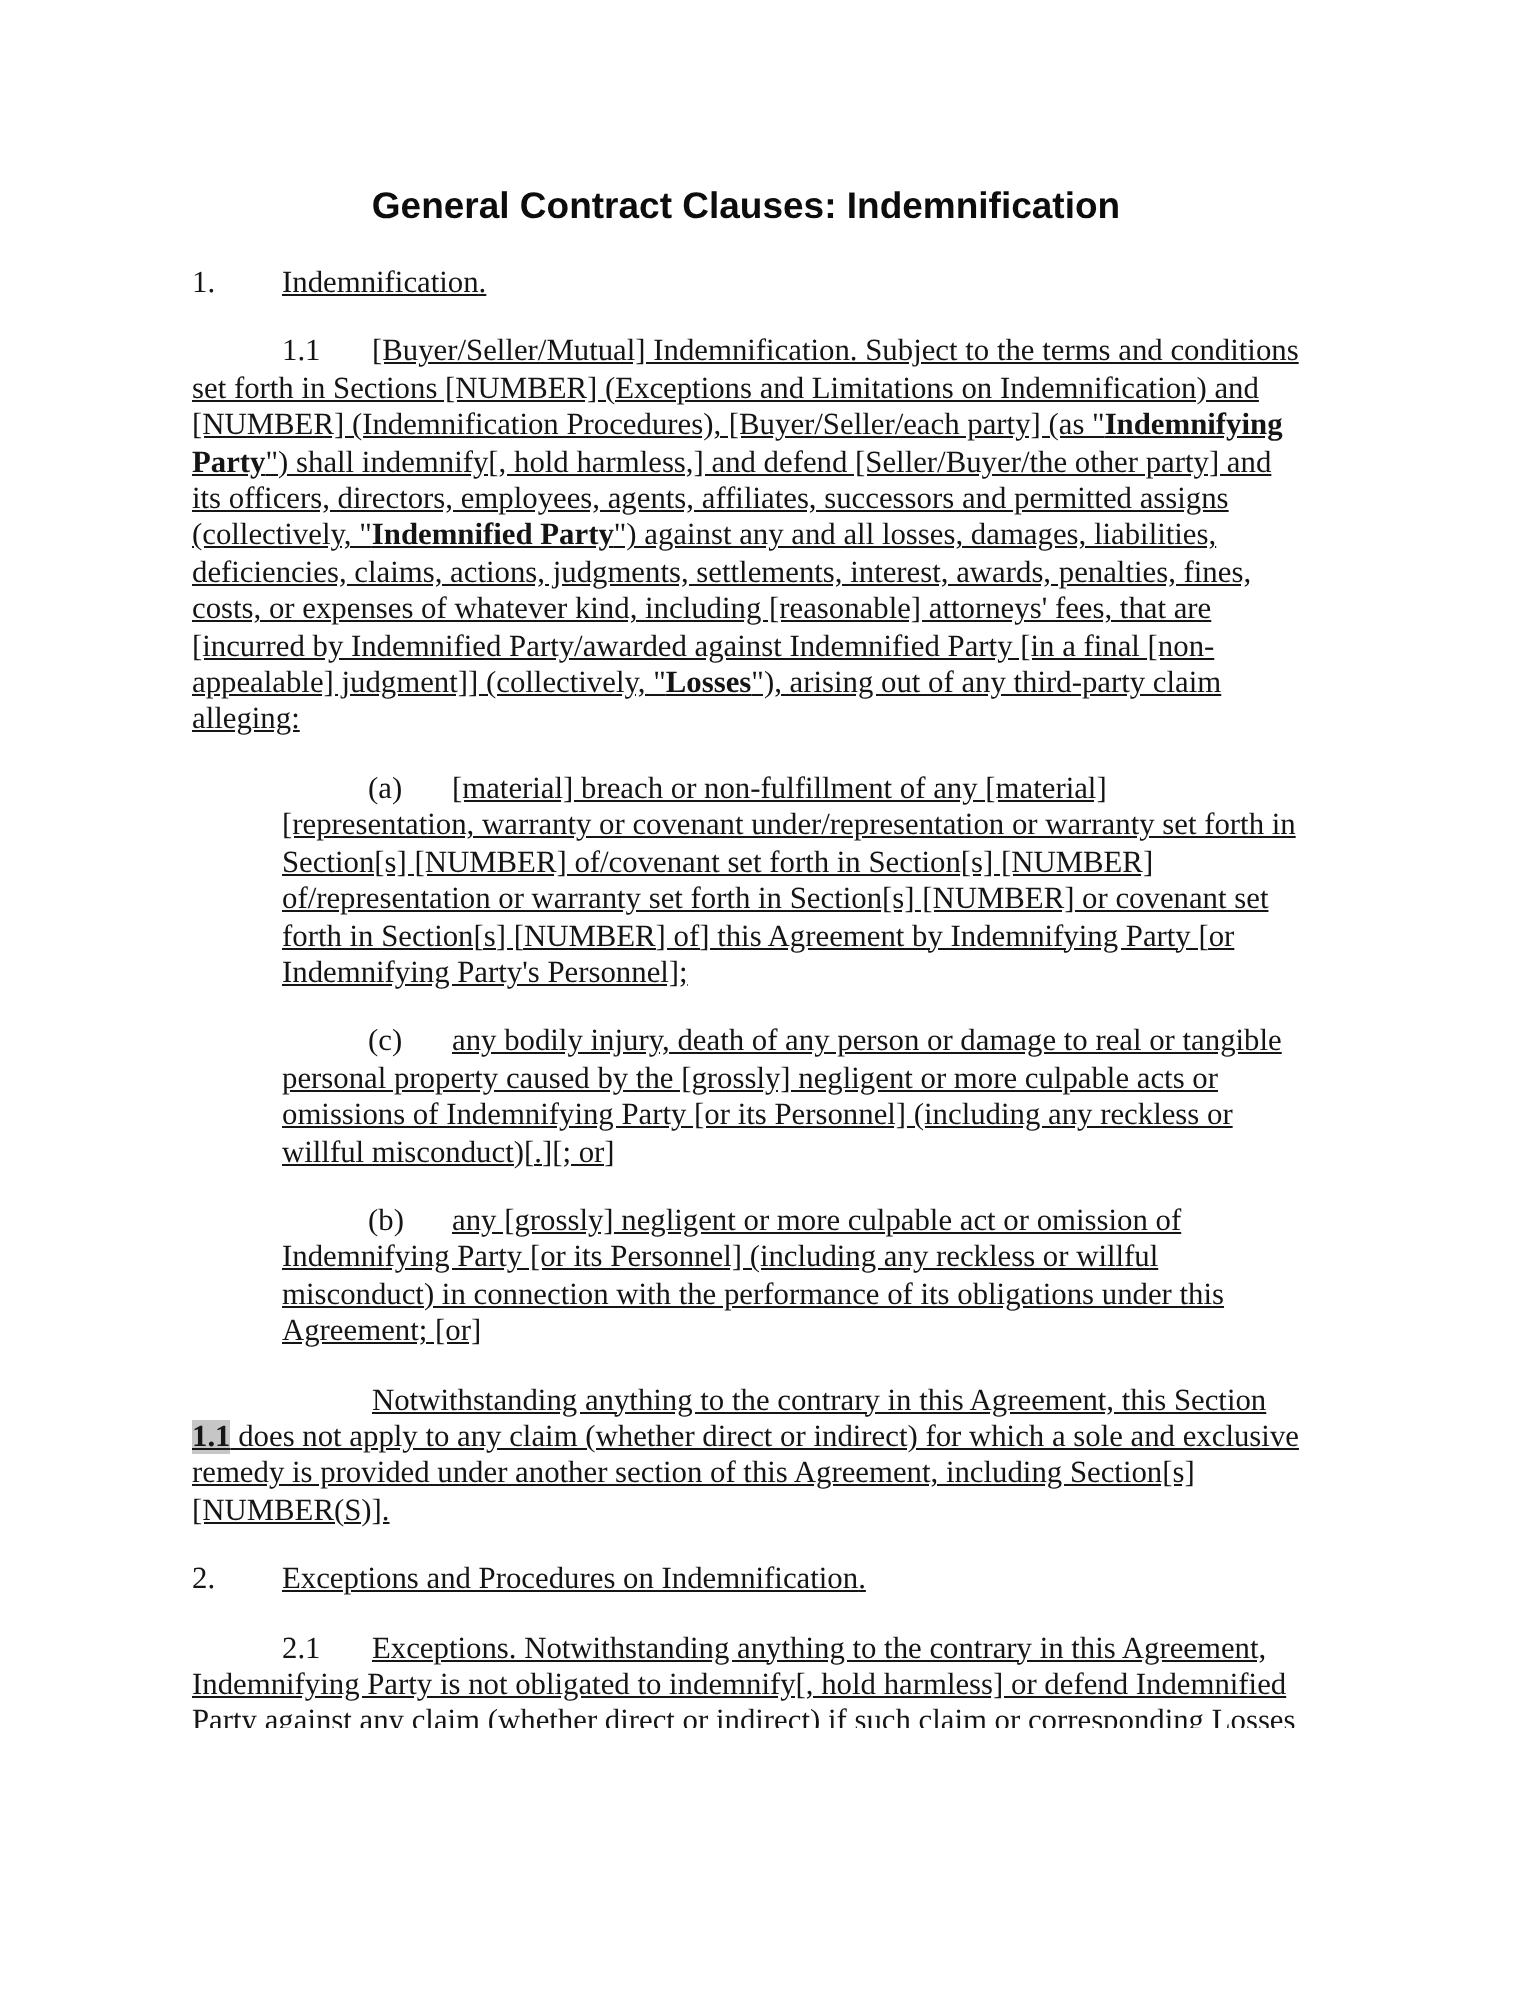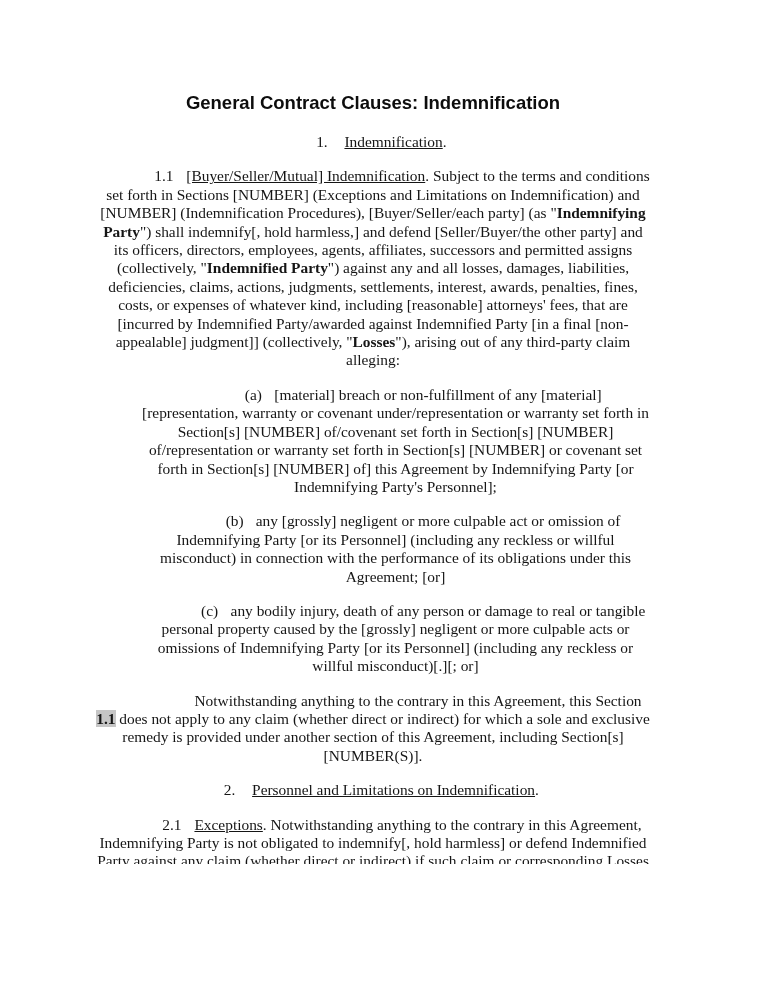--- a/index.html
+++ b/index.html
@@ -18,21 +18,21 @@
   }
   .doc-title {
     font-family: "Liberation Sans", "DejaVu Sans", sans-serif;
     font-weight: bold;
     font-size: 18.5px;
     line-height: 21px;
     text-align: center;
     margin: 0 0 20px 0;
     color: #0d0d0d;
   }
-  .para { margin: 16px 0 11px 0; text-align: center; }
+  .para { margin: 16px 0 11px 0; text-align: left; text-decoration: underline; }
   .para:last-child { margin-bottom: 0; }
 
   
   .p-h1 .num { display: inline-block; width: 45px; }
 
   
   .p-sub { text-indent: 45px; }
   .p-sub .num { display: inline-block; width: 45px; text-indent: 0; }
 
   
@@ -48,19 +48,19 @@
 </style>
 </head>
 <body>
 
 <div class="page">
   <h1 class="doc-title">General Contract Clauses: Indemnification</h1>
   <div>
       <div class="para p-h1"><span class="num">1.</span><span class="u">Indemnification</span><span>.</span></div>
       <div class="para p-sub"><span class="num">1.1</span><span class="u">[Buyer/Seller/Mutual] Indemnification</span><span>. Subject to the terms and conditions set forth in Sections [NUMBER] (Exceptions and Limitations on Indemnification) and [NUMBER] (Indemnification Procedures), [Buyer/Seller/each party] (as "</span><span class="b">Indemnifying Party</span><span>") shall indemnify[, hold harmless,] and defend [Seller/Buyer/the other party] and its officers, directors, employees, agents, affiliates, successors and permitted assigns (collectively, "</span><span class="b">Indemnified Party</span><span>") against any and all losses, damages, liabilities, deficiencies, claims, actions, judgments, settlements, interest, awards, penalties, fines, costs, or expenses of whatever kind, including [reasonable] attorneys' fees, that are [incurred by Indemnified Party/awarded against Indemnified Party [in a final [non-appealable] judgment]] (collectively, "</span><span class="b">Losses</span><span>"), arising out of any third-party claim alleging:</span></div>
       <div class="para p-item"><span class="num">(a)</span><span>[material] breach or non-fulfillment of any [material] [representation, warranty or covenant under/representation or warranty set forth in Section[s] [NUMBER] of/covenant set forth in Section[s] [NUMBER] of/representation or warranty set forth in Section[s] [NUMBER] or covenant set forth in Section[s] [NUMBER] of] this Agreement by Indemnifying Party [or Indemnifying Party's Personnel];</span></div>
+      <div class="para p-item"><span class="num">(c)</span><span>any bodily injury, death of any person or damage to real or tangible personal property caused by the [grossly] negligent or more culpable acts or omissions of Indemnifying Party [or its Personnel] (including any reckless or willful misconduct)[.][; or]</span></div>
       <div class="para p-item"><span class="num">(b)</span><span>any [grossly] negligent or more culpable act or omission of Indemnifying Party [or its Personnel] (including any reckless or willful misconduct) in connection with the performance of its obligations under this Agreement; [or]</span></div>
-      <div class="para p-item"><span class="num">(c)</span><span>any bodily injury, death of any person or damage to real or tangible personal property caused by the [grossly] negligent or more culpable acts or omissions of Indemnifying Party [or its Personnel] (including any reckless or willful misconduct)[.][; or]</span></div>
       <div class="para p-notw"><span>Notwithstanding anything to the contrary in this Agreement, this Section </span><span class="b hl">1.1</span><span> does not apply to any claim (whether direct or indirect) for which a sole and exclusive remedy is provided under another section of this Agreement, including Section[s] [NUMBER(S)].</span></div>
-      <div class="para p-h1"><span class="num">2.</span><span class="u">Personnel and Limitations on Indemnification</span><span>.</span></div>
+      <div class="para p-h1"><span class="num">2.</span><span class="u">Exceptions and Procedures on Indemnification</span><span>.</span></div>
       <div class="para p-sub"><span class="num">2.1</span><span class="u">Exceptions</span><span>. Notwithstanding anything to the contrary in this Agreement, Indemnifying Party is not obligated to indemnify[, hold harmless] or defend Indemnified Party against any claim (whether direct or indirect) if such claim or corresponding Losses arise out of or result from[, in whole or in part,] Indemnified Party's:</span></div>
     </div>
 </div>
 
 </body></html>

